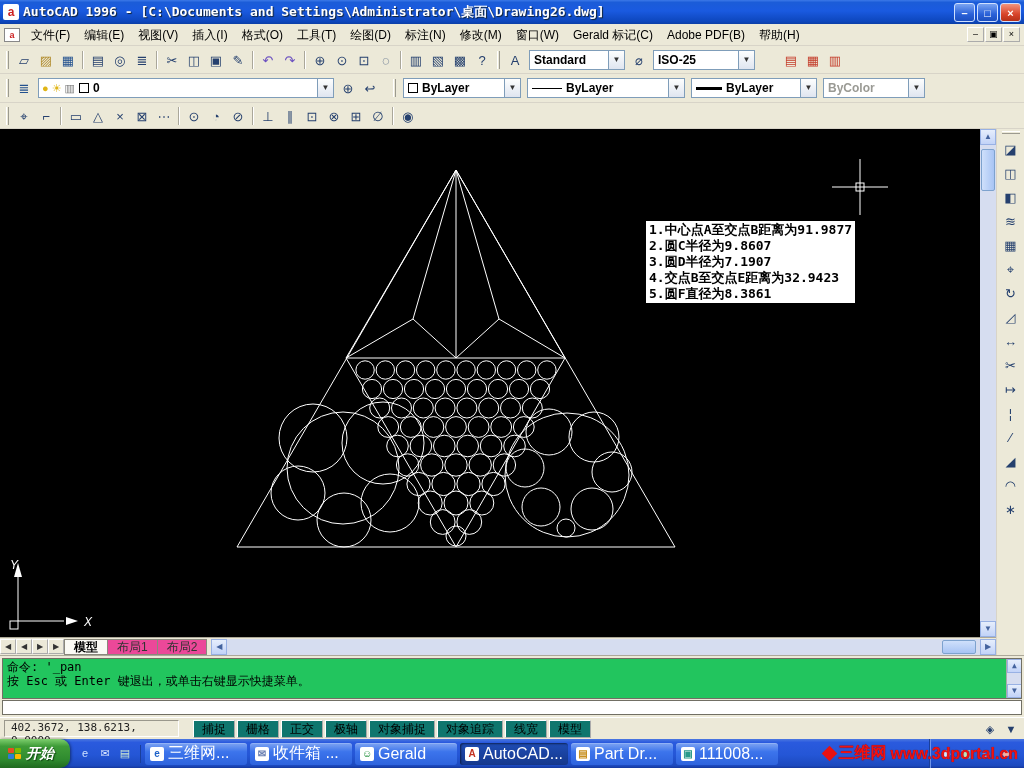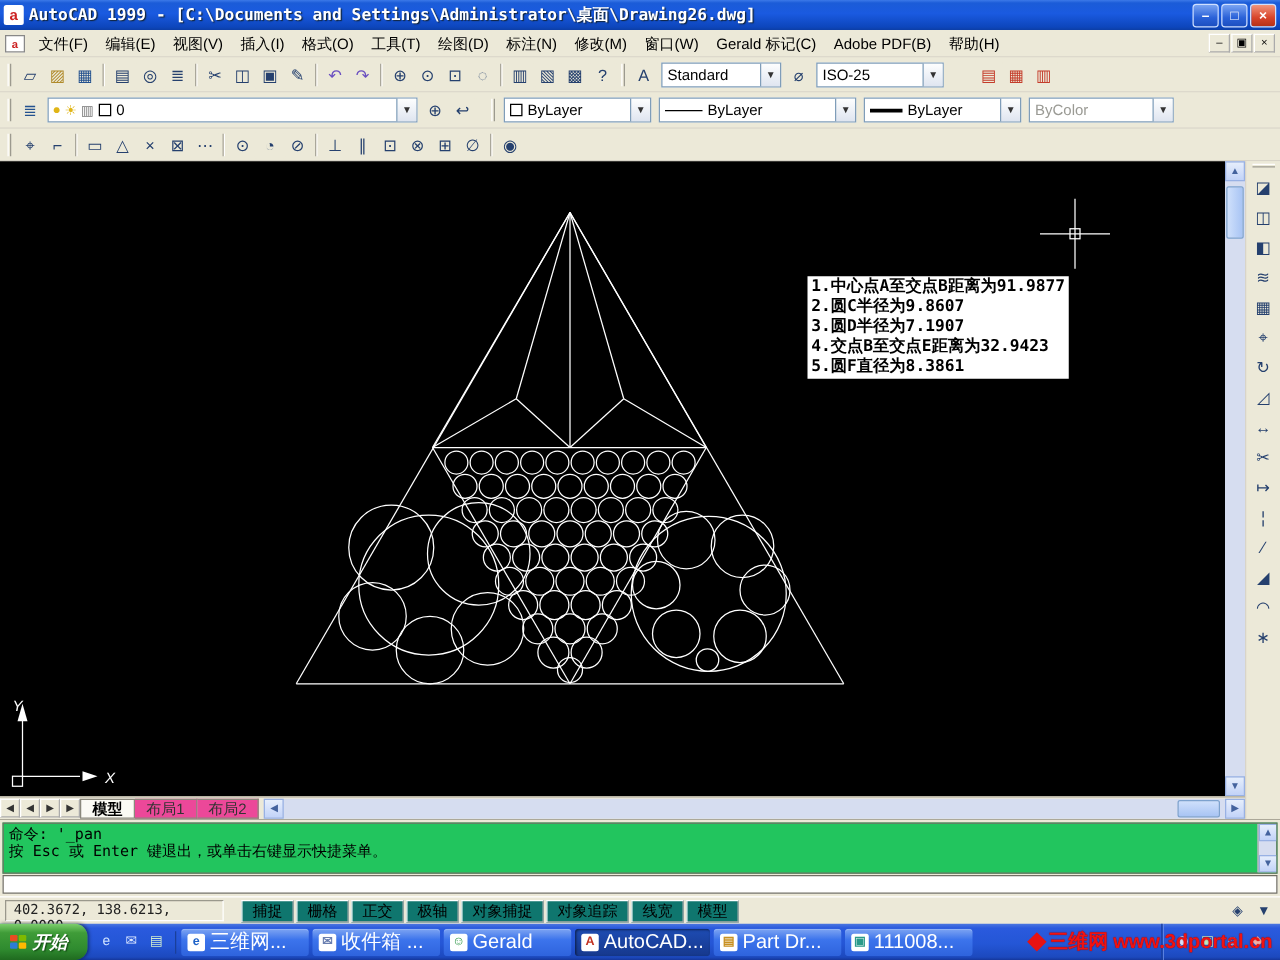--- a/index.html
+++ b/index.html
@@ -29,21 +29,21 @@
 
   
   .toolbar { background:#ece9d8; display:flex; align-items:center; border-bottom:1px solid #d8d4c8; padding:0 2px; }
   .tb1 { height:28px; } .tb2 { height:29px; } .tb3 { height:26px; }
   .grip { width:3px; height:18px; border-left:1px solid #fff; border-right:1px solid #9c9a8f; margin:0 4px; }
   .strip { display:flex; align-items:center; }
   .tbtn { width:22px; height:22px; line-height:21px; text-align:center; font-size:13px; color:#25406e;
     border:1px solid #ece9d8; border-radius:2px; }
   .tbsep { width:2px; height:18px; border-left:1px solid #aaa79a; border-right:1px solid #fff; margin:0 3px; }
   .combo { height:20px; background:#fff; border:1px solid #7f9db9; display:flex; align-items:center; margin:0 3px; font-size:12px; }
-  .cval { padding:0 4px; flex:1; white-space:nowrap; overflow:hidden; }
+  .cval { padding:0 4px; flex:1; white-space:nowrap; overflow:hidden;font-weight:bold; }
   .carrow { width:16px; height:18px; background:linear-gradient(180deg,#fdfefe,#dfe5f0); border-left:1px solid #7f9db9;
     font-size:8px; text-align:center; line-height:18px; color:#333; }
   .combo.disabled .cval { color:#9a9a94; }
   .swatch { width:10px; height:10px; border:1px solid #000; background:#fff; margin-left:4px; }
   .lt-line { width:30px; border-bottom:1px solid #000; margin-left:4px; }
   .lw-line { width:26px; border-bottom:3px solid #000; margin-left:4px; }
   .lico { font-size:11px; margin-left:3px; }
 
   
   .main { position:relative; height:526px; background:#ece9d8; }
@@ -120,21 +120,21 @@
   .wlogo { width:11px; height:11px; background:#e81212; transform:rotate(45deg); }
   .wbrand, .wurl { color:#f01212; font:bold 16px "Liberation Sans",sans-serif; text-shadow:0 0 1px #7a0000; white-space:nowrap; }
 </style>
 </head>
 <body>
 
 <div class="screen">
 
   <div class="titlebar">
     <span class="appicon">a</span>
-    <span class="title">AutoCAD 1999 - [C:\Documents and Settings\Administrator\桌面\Drawing26.dwg]</span>
+    <span class="title">AutoCAD 1996 - [C:\Documents and Settings\Administrator\桌面\Drawing26.dwg]</span>
     <span class="winbtns">
       <span class="wbtn">–</span>
       <span class="wbtn">□</span>
       <span class="wbtn close">×</span>
     </span>
   </div>
 
   <div class="menubar">
     <span class="docicon">a</span>
     <span class="mi">文件(F)</span>
@@ -230,21 +230,21 @@
     <span class="combo" style="width:158px">
       <span class="lt-line"></span>
       <span class="cval">ByLayer</span>
       <span class="carrow">▼</span>
     </span>
     <span class="combo" style="width:126px">
       <span class="lw-line"></span>
       <span class="cval">ByLayer</span>
       <span class="carrow">▼</span>
     </span>
-    <span class="combo disabled" style="width:116px">
+    <span class="combo disabled" style="width:102px">
       <span class="cval">ByColor</span>
       <span class="carrow">▼</span>
     </span>
   </div>
 
   <div class="toolbar tb3">
     <span class="grip"></span>
     <span class="strip">
         <span class="tbtn">⌖</span>
         <span class="tbtn">⌐</span>

